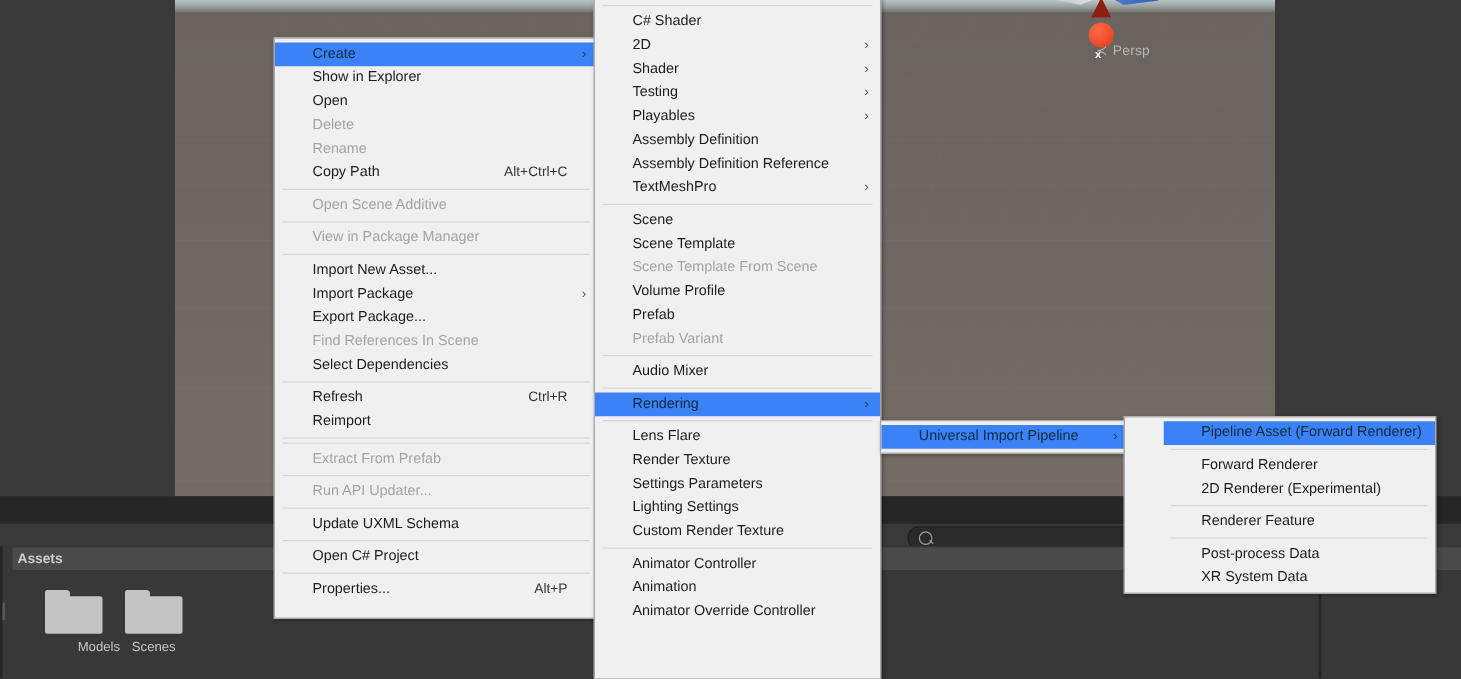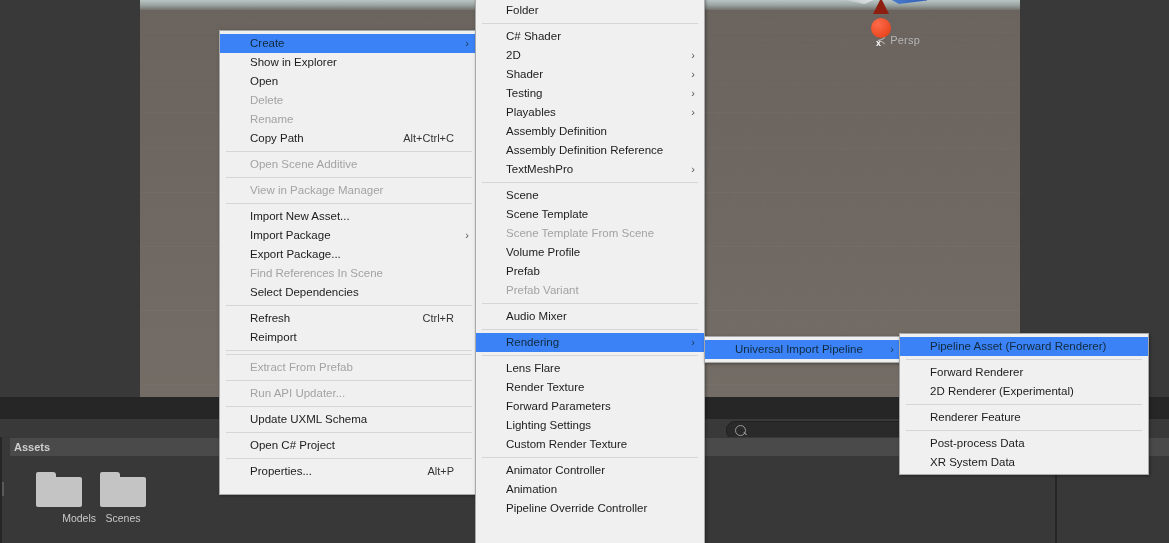--- a/index.html
+++ b/index.html
@@ -204,21 +204,20 @@
       <div class="sep"></div>
       <div class="mi dis"><span>Run API Updater...</span></div>
       <div class="sep"></div>
       <div class="mi"><span>Update UXML Schema</span></div>
       <div class="sep"></div>
       <div class="mi"><span>Open C# Project</span></div>
       <div class="sep"></div>
       <div class="mi"><span>Properties...</span><span class="sc">Alt+P</span></div>
     </div>
   <div class="menu menu-clip" id="menu-create" style="height:549px;">
-      <div class="mi"><span>Folder</span></div>
       <div class="sep"></div>
       <div class="mi"><span>C# Shader</span></div>
       <div class="mi"><span>2D</span><span class="arr">›</span></div>
       <div class="mi"><span>Shader</span><span class="arr">›</span></div>
       <div class="mi"><span>Testing</span><span class="arr">›</span></div>
       <div class="mi"><span>Playables</span><span class="arr">›</span></div>
       <div class="mi"><span>Assembly Definition</span></div>
       <div class="mi"><span>Assembly Definition Reference</span></div>
       <div class="mi"><span>TextMeshPro</span><span class="arr">›</span></div>
       <div class="sep"></div>
@@ -228,32 +227,32 @@
       <div class="mi"><span>Volume Profile</span></div>
       <div class="mi"><span>Prefab</span></div>
       <div class="mi dis"><span>Prefab Variant</span></div>
       <div class="sep"></div>
       <div class="mi"><span>Audio Mixer</span></div>
       <div class="sep"></div>
       <div class="mi sel"><span>Rendering</span><span class="arr">›</span></div>
       <div class="sep"></div>
       <div class="mi"><span>Lens Flare</span></div>
       <div class="mi"><span>Render Texture</span></div>
-      <div class="mi"><span>Forward Parameters</span></div>
+      <div class="mi"><span>Settings Parameters</span></div>
       <div class="mi"><span>Lighting Settings</span></div>
       <div class="mi"><span>Custom Render Texture</span></div>
       <div class="sep"></div>
       <div class="mi"><span>Animator Controller</span></div>
       <div class="mi"><span>Animation</span></div>
-      <div class="mi"><span>Pipeline Override Controller</span></div>
+      <div class="mi"><span>Animator Override Controller</span></div>
     </div>
   <div class="menu menu-clip" id="menu-urp-parent" style="height:27px;">
       <div class="mi sel"><span>Universal Import Pipeline</span><span class="arr">›</span></div>
     </div>
-  <div class="menu menu-clip" id="menu-urp" style="height:142px;">
+  <div class="menu menu-clip" id="menu-urp" style="height:142px;padding-left:31px;">
       <div class="mi sel"><span>Pipeline Asset (Forward Renderer)</span></div>
       <div class="sep"></div>
       <div class="mi"><span>Forward Renderer</span></div>
       <div class="mi"><span>2D Renderer (Experimental)</span></div>
       <div class="sep"></div>
       <div class="mi"><span>Renderer Feature</span></div>
       <div class="sep"></div>
       <div class="mi"><span>Post-process Data</span></div>
       <div class="mi"><span>XR System Data</span></div>
     </div>

